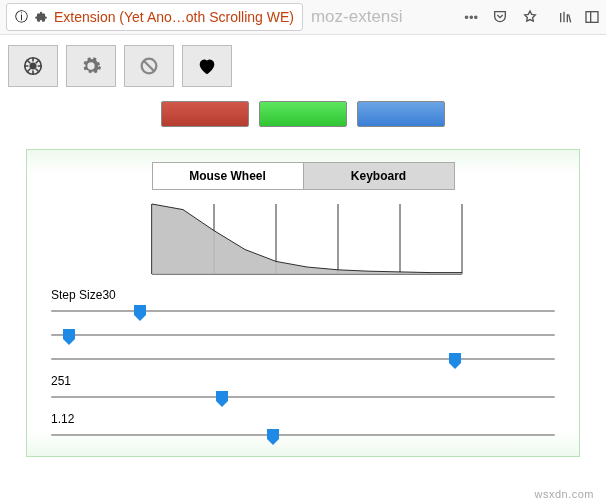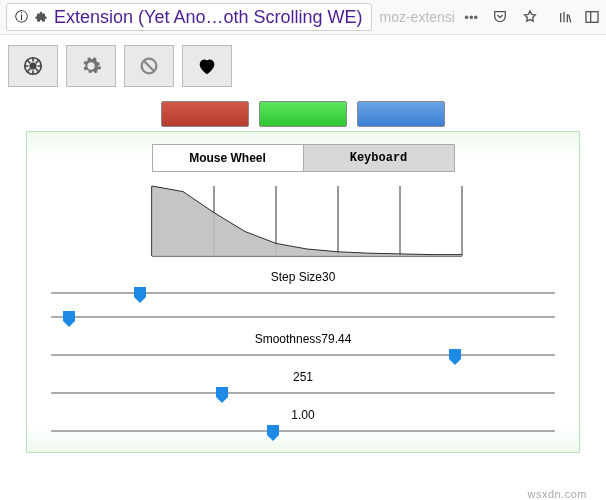--- a/index.html
+++ b/index.html
@@ -29,28 +29,28 @@
   border: 1px solid #d0d0d0;
   border-radius: 3px;
   background: #fff;
   height: 26px;
   padding: 0 8px;
   gap: 6px;
   flex: 0 0 auto;
 }
 .chrome-left .ext-icon svg { width: 14px; height: 14px; display:block; }
 .tab-title {
-  font-size: 18px;
-  color: #4c1d95;
+  font-size: 14px;
+  color: #c2410c;
   white-space: nowrap;
 }
 .url-area {
   margin-left: 8px;
   color: #bbb;
-  font-size: 14px;
+  font-size: 17px;
   flex: 1 1 auto;
 }
 .chrome-actions {
   display: flex;
   align-items: center;
   gap: 14px;
   padding-right: 6px;
   color: #666;
 }
 .chrome-actions svg { width: 16px; height: 16px; display:block; }
@@ -92,21 +92,21 @@
 }
 .tile {
   width: 86px;
   height: 24px;
   border: 1px solid #888;
   border-radius: 2px;
 }
 
 
 .panel {
-  margin: 4px 18px 0 18px;
+  margin: 22px 18px 0 18px;
   border: 1px solid #b9e2b9;
   background: linear-gradient(to bottom, #eef9ee 0%, #fff 8%, #fff 92%, #eef9ee 100%);
   padding: 12px 22px 12px 22px;
 }
 
 
 .tabs {
   display: flex;
   justify-content: center;
 }
@@ -116,38 +116,38 @@
   line-height: 26px;
   text-align: center;
   font-weight: bold;
   font-size: 12px;
   border: 1px solid #aaa;
   background: #d8d8d8;
 }
 .tab.active {
   background: #fff;
 }
-.tab + .tab { border-left: none; font-family: Liberation Mono, monospace; }
+.tab + .tab { border-left: none; }
 
 
 .chart-wrap {
   margin-top: 10px;
   display: flex;
   justify-content: center;
 }
 .chart-wrap svg { display:block; }
 
 
 .sliders { margin-top: 6px; }
 .slider-row {
   margin-top: 6px;
 }
 .slider-labels {
   display: flex;
-  justify-content: center;
+  justify-content: flex-start;
   font-size: 12px;
   padding: 0 2px;
 }
 .track {
   position: relative;
   height: 18px;
   margin-top: 0px;
 }
 .track-line {
   position: absolute;
@@ -159,21 +159,21 @@
 .thumb {
   position: absolute;
   top: 2px;
   transform: translateX(-50%);
 }
 .thumb svg { display:block; }
 
 
 .wm {
   position: fixed;
-  right: 19px;
+  right: 12px;
   bottom: 0px;
   font-size: 11px;
   color: #aaa;
   letter-spacing: 0.5px;
   font-family: Arial, sans-serif;
 }
 </style>
 </head>
 <body>
 
@@ -294,24 +294,20 @@
        <div class="track">
          <div class="track-line"></div>
          <div class="thumb" style="left:4%">
               <svg width="14" height="18" viewBox="0 0 14 18">
                 <path d="M1 1h12v10l-6 6-6-6z" fill="#1f8ae6"></path>
               </svg>
             </div>
        </div>
         </div>
         <div class="slider-row">
-          <div class="slider-labels">
-         <span>Smoothness</span>
-         <span>79.44</span>
-       </div>
        <div class="track">
          <div class="track-line"></div>
          <div class="thumb" style="left:80%">
               <svg width="14" height="18" viewBox="0 0 14 18">
                 <path d="M1 1h12v10l-6 6-6-6z" fill="#1f8ae6"></path>
               </svg>
             </div>
        </div>
         </div>
         <div class="slider-row">
@@ -322,21 +318,21 @@
          <div class="track-line"></div>
          <div class="thumb" style="left:34%">
               <svg width="14" height="18" viewBox="0 0 14 18">
                 <path d="M1 1h12v10l-6 6-6-6z" fill="#1f8ae6"></path>
               </svg>
             </div>
        </div>
         </div>
         <div class="slider-row">
           <div class="slider-labels">
-         <span>1.00</span>
+         <span>1.12</span>
        </div>
        <div class="track">
          <div class="track-line"></div>
          <div class="thumb" style="left:44%">
               <svg width="14" height="18" viewBox="0 0 14 18">
                 <path d="M1 1h12v10l-6 6-6-6z" fill="#1f8ae6"></path>
               </svg>
             </div>
        </div>
         </div>

